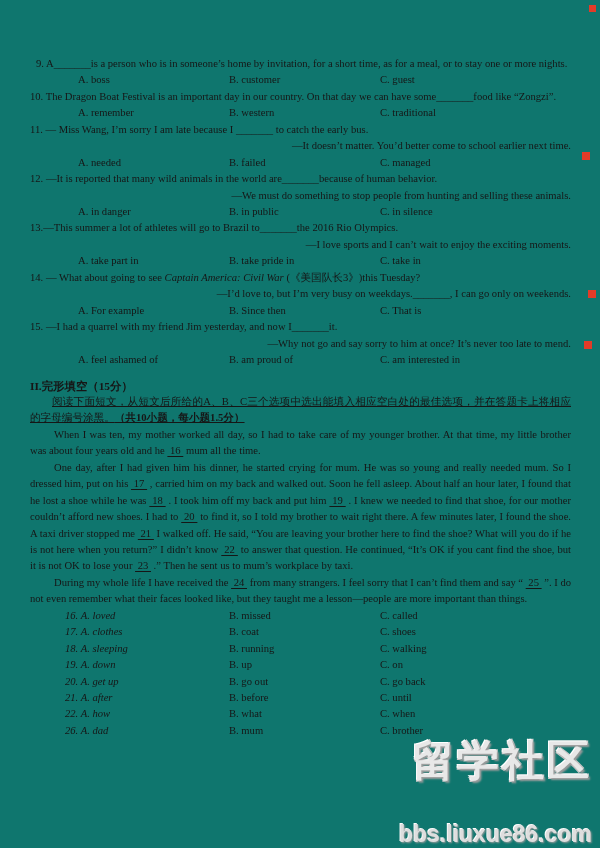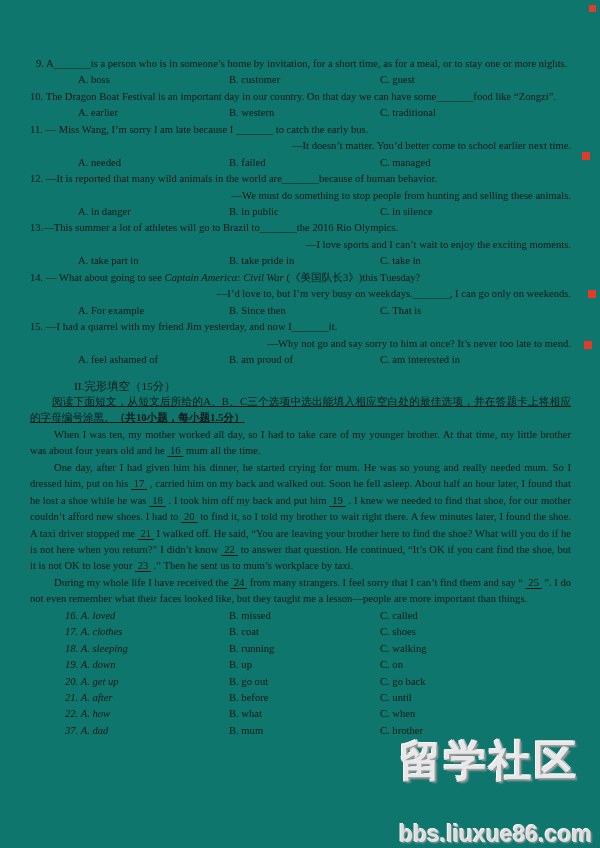--- a/index.html
+++ b/index.html
@@ -19,33 +19,33 @@
   .stem.q9 { padding-left:6px; }
   .stem.reply { padding-left:18px; text-align:right; }
 
   .opts { position:relative; height:16.45px; line-height:16.45px; }
   .opt { position:absolute; top:0; white-space:nowrap; }
   .opt.col-a { left:48px; }
   .opt.col-b { left:199px;text-align:right; }
   .opt.col-c { left:350px; }
   .opt.col-first { left:35px;font-style:italic; }
 
-  .sec-title { font-size:11.4px; font-weight:normal; margin-top:9px; line-height:16.45px;margin-left:44px; }
+  .sec-title { font-size:11.4px; font-weight:bold; margin-top:9px; line-height:16.45px; }
   .para { line-height:16.45px; text-align:justify; text-indent:24px; }
   .para.cjk { text-indent:22px;text-decoration:underline; }
   .para u { text-underline-offset:2px; }
 
   .red-marker { position:absolute; background:#e23b28; width:8px; height:8px; }
   .red-marker.m1 { left:589px; top:5px; width:7px; height:7px; }
   .red-marker.m2 { left:582px; top:152px; }
   .red-marker.m3 { left:588px; top:290px; }
   .red-marker.m4 { left:584px; top:341px; }
 
   .watermark {
-    position:absolute; right:8px; bottom:2px; 
+    position:absolute; right:8px; bottom:2px; text-align:right;
     font-family:"Liberation Sans","DejaVu Sans",sans-serif;
     line-height:1.02; pointer-events:none;
   }
   .wm-main {
     font-size:42px; font-weight:bold; letter-spacing:3px;
     color:#e8e8e8;
     text-shadow: 2px 2px 2px #9c9c9c, -1px -1px 0 #ffffff, 1px -1px 0 #cccccc, -1px 1px 0 #cccccc;
   }
   .wm-sub {
     font-size:23px; font-weight:bold;
@@ -62,21 +62,21 @@
 
     <p class="stem q9">9. A_______is a person who is in someone’s home by invitation, for a short time, as for a meal, or to stay one or more nights.</p>
     <div class="opts">
       <span class="opt col-a">A. boss</span>
       <span class="opt col-b">B. customer</span>
       <span class="opt col-c">C. guest</span>
     </div>
 
     <p class="stem">10. The Dragon Boat Festival is an important day in our country. On that day we can have some_______food like “Zongzi”.</p>
     <div class="opts">
-      <span class="opt col-a">A. earlier</span>
+      <span class="opt col-a">A. remember</span>
       <span class="opt col-b">B. western</span>
       <span class="opt col-c">C. traditional</span>
     </div>
 
     <p class="stem">11. — Miss Wang, I’m sorry I am late because I _______ to catch the early bus.</p>
     <p class="stem reply">—It doesn’t matter. You’d better come to school earlier next time.</p>
     <div class="opts">
       <span class="opt col-a">A. needed</span>
       <span class="opt col-b">B. failed</span>
       <span class="opt col-c">C. managed</span>
@@ -149,21 +149,21 @@
       <span class="opt col-first">21. A. after</span>
       <span class="opt col-b">B. before</span>
       <span class="opt col-c">C. until</span>
     </div>
     <div class="opts">
       <span class="opt col-first">22. A. how</span>
       <span class="opt col-b">B. what</span>
       <span class="opt col-c">C. when</span>
     </div>
     <div class="opts">
-      <span class="opt col-first">37. A. dad</span>
+      <span class="opt col-first">26. A. dad</span>
       <span class="opt col-b">B. mum</span>
       <span class="opt col-c">C. brother</span>
     </div>
 
   </div>
 
   <div class="red-marker m1"></div>
   <div class="red-marker m2"></div>
   <div class="red-marker m3"></div>
   <div class="red-marker m4"></div>

